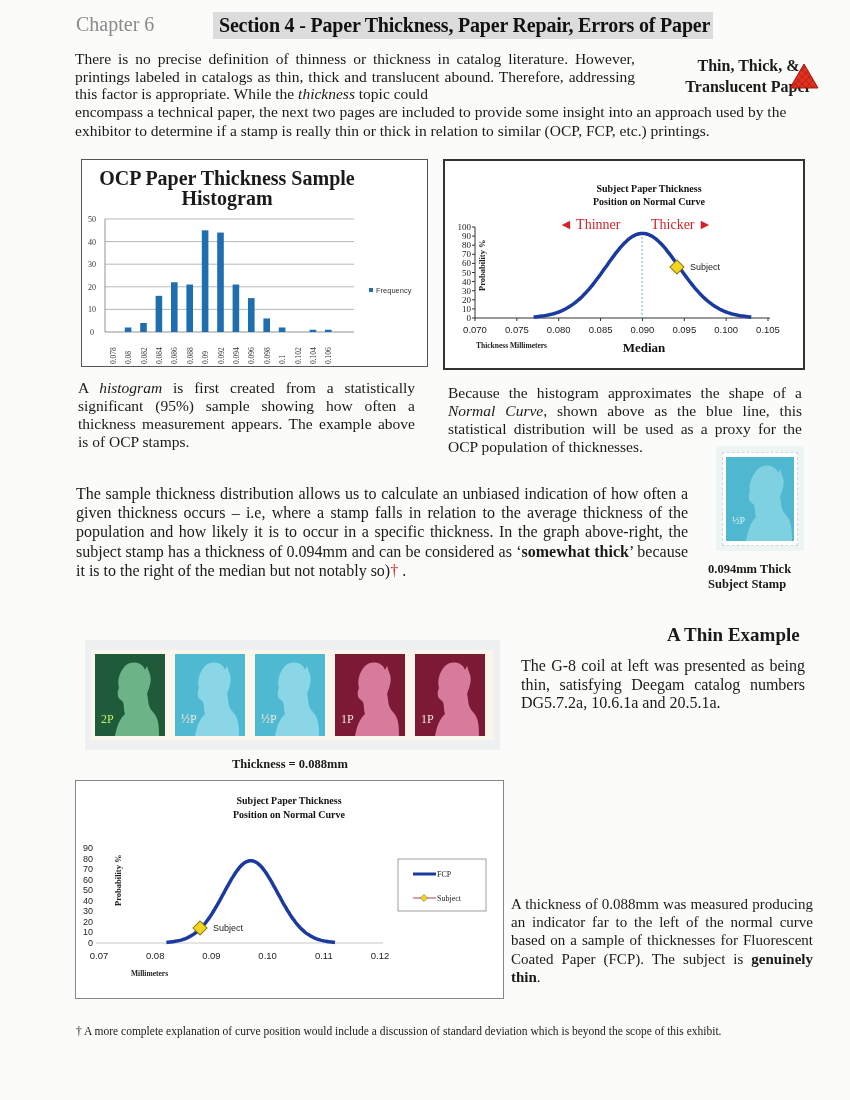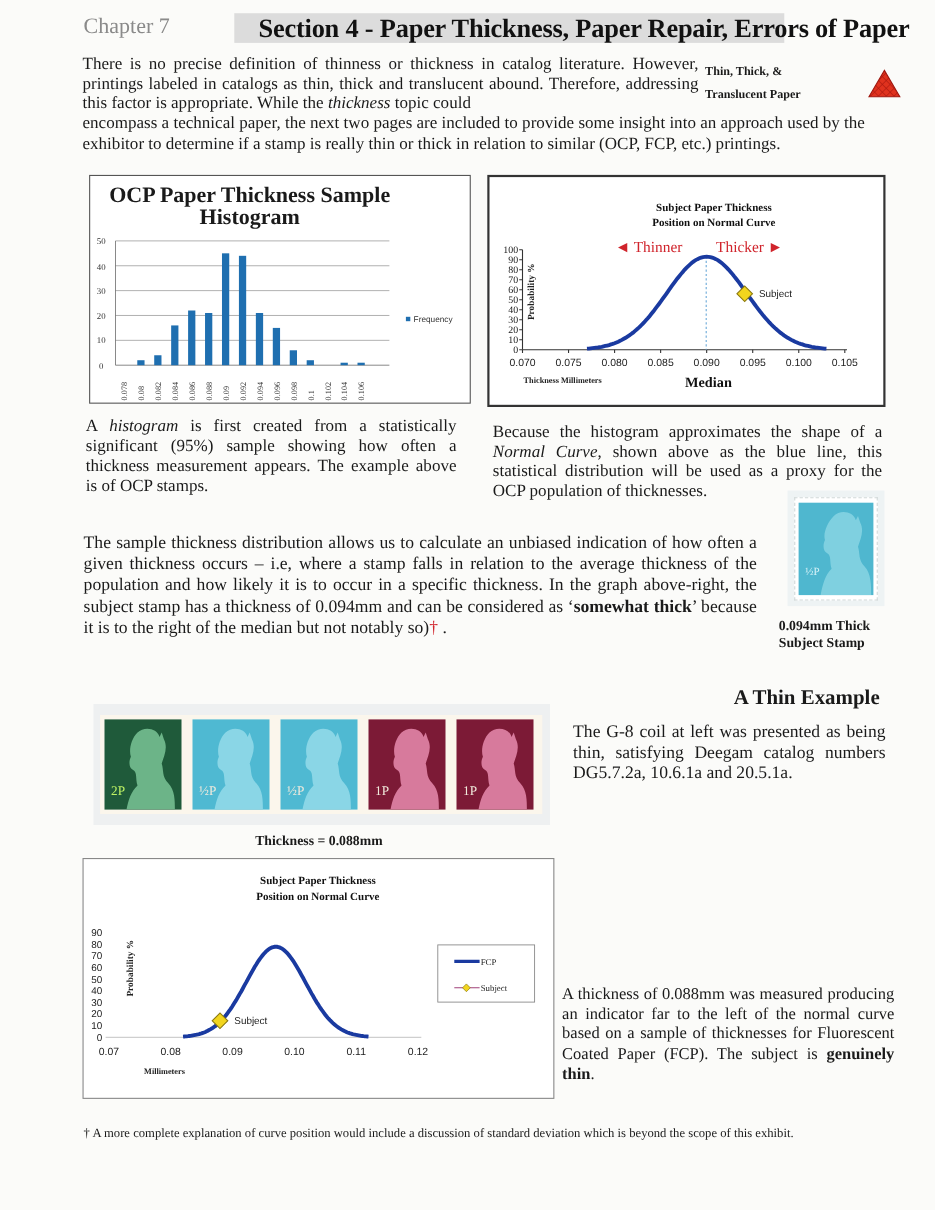--- a/index.html
+++ b/index.html
@@ -1,36 +1,36 @@
 <!DOCTYPE html>
 <html><head>
 <meta charset="utf-8">
 <style>
   html, body { margin: 0; padding: 0; }
   body { width: 850px; height: 1100px; background: #fbfbf9; position: relative; overflow: hidden;
          font-family: "Liberation Serif", "DejaVu Serif", serif; color: #1a1a1a; }
   .abs { position: absolute; }
   .chapter { left: 76px; top: 13px; font-size: 20px; color: #8a8a8a; }
   .section-bar { left: 213px; top: 12px; width: 500px; height: 27px; background: #dcdcdc; }
-  .section-title { left: 219px; top: 14px; font-size: 24px; font-weight: bold; letter-spacing: -0.2px; color: #111; white-space: nowrap; margin-left: 16px; }
+  .section-title { left: 219px; top: 14px; font-size: 20px; font-weight: bold; letter-spacing: -0.2px; color: #111; white-space: nowrap; }
   .intro { left: 75px; top: 50px; width: 560px; font-size: 15.5px; line-height: 17.5px; text-align: justify; }
   .intro2 { left: 75px; top: 102px; width: 745px; font-size: 15.5px; line-height: 19px; }
-  .side-title { left: 641px; top: 55px; width: 145px; font-size: 11px; font-weight: bold; line-height: 21px; }
+  .side-title { left: 676px; top: 55px; width: 145px; text-align: center; font-size: 16px; font-weight: bold; line-height: 21px; }
   .tri { left: 788px; top: 62px; }
   .box { border: 1.5px solid #555; background: #fff; }
   .para { font-size: 15.5px; line-height: 18px; text-align: justify; }
   .dagger { color: #d0242c; }
   .caption-b { font-weight: bold; font-size: 12.5px; text-align: left; line-height: 15px; }
   svg text { font-family: "Liberation Sans", "DejaVu Sans", sans-serif; }
   .serif-t { font-family: "Liberation Serif", "DejaVu Serif", serif !important; }
 </style>
 </head>
 <body>
 
-<div class="abs chapter">Chapter 7</div>
+<div class="abs chapter">Chapter 6</div>
 <div class="abs section-bar"></div>
 <div class="abs section-title">Section 4 - Paper Thickness, Paper Repair, Errors of Paper</div>
 
 <div class="abs intro">
   <span>There is no precise definition of thinness or thickness in catalog literature. However, printings labeled in catalogs as thin, thick and translucent abound. Therefore, addressing this factor is appropriate. While the </span><i>thickness</i><span> topic could</span>
 </div>
 <div class="abs intro2">encompass a technical paper, the next two pages are included to provide some insight into an approach used by the exhibitor to determine if a stamp is really thin or thick in relation to similar (OCP, FCP, etc.) printings.</div>
 <div class="abs side-title">
   <div>Thin, Thick, &amp;</div>
   <div>Translucent Paper</div>

